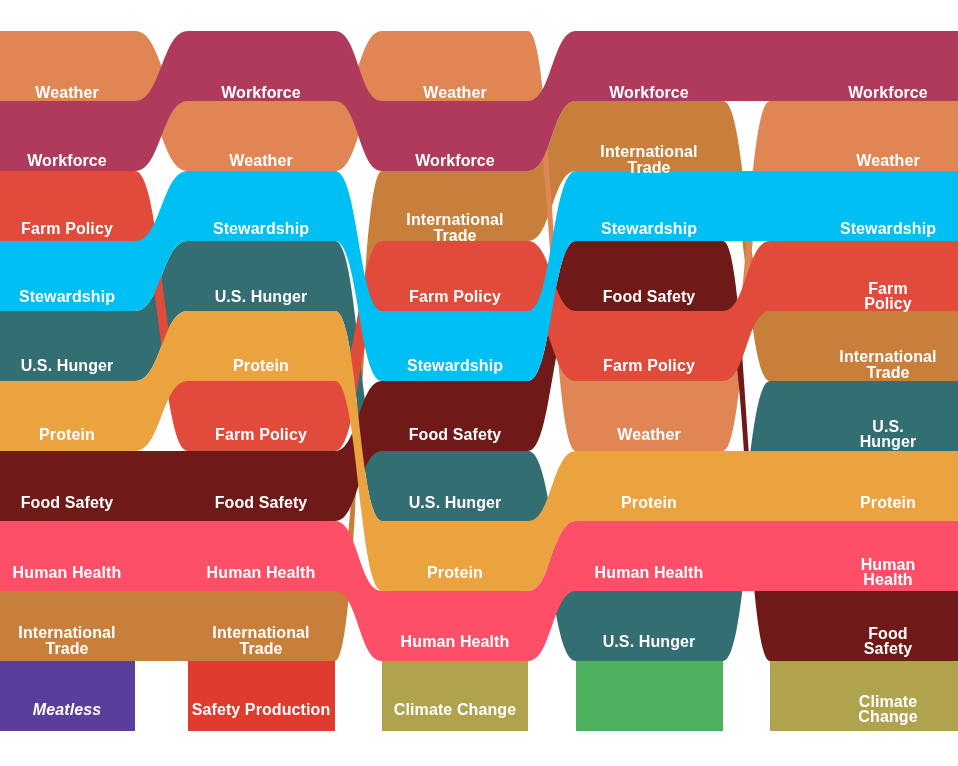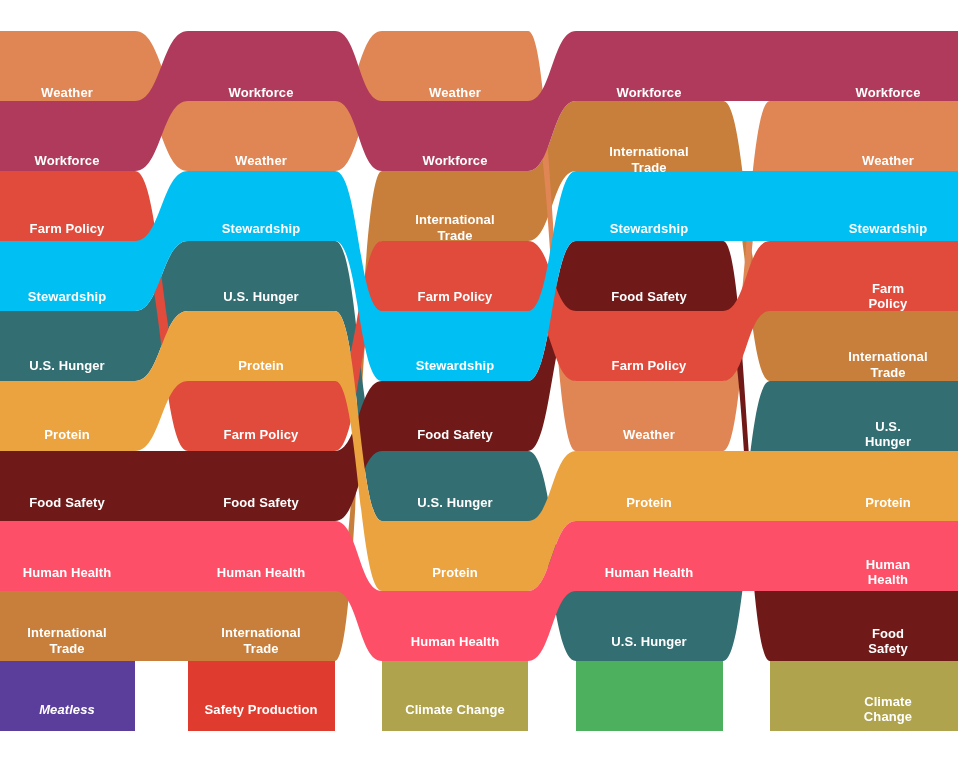--- a/index.html
+++ b/index.html
@@ -8,21 +8,21 @@
     width:958px;height:766px;
     font-family:"Liberation Sans","DejaVu Sans",sans-serif;
     overflow:hidden;
   }
   #chart-root{position:relative;width:958px;height:766px;background:#ffffff;}
   #alluvial-svg{position:absolute;left:0;top:0;width:958px;height:766px;display:block;}
   .band-label{
     position:absolute;
     color:#ffffff;
     font-weight:700;
-    font-size:13px;
+    font-size:16px;
     line-height:15px;
     text-align:center;
     letter-spacing:.1px;
     white-space:pre-line;
     transform:translate(-50%,-50%);
     pointer-events:none;
     text-rendering:optimizeLegibility;
   }
   .band-label.two-line{line-height:16px;}
   .clip-strip{

